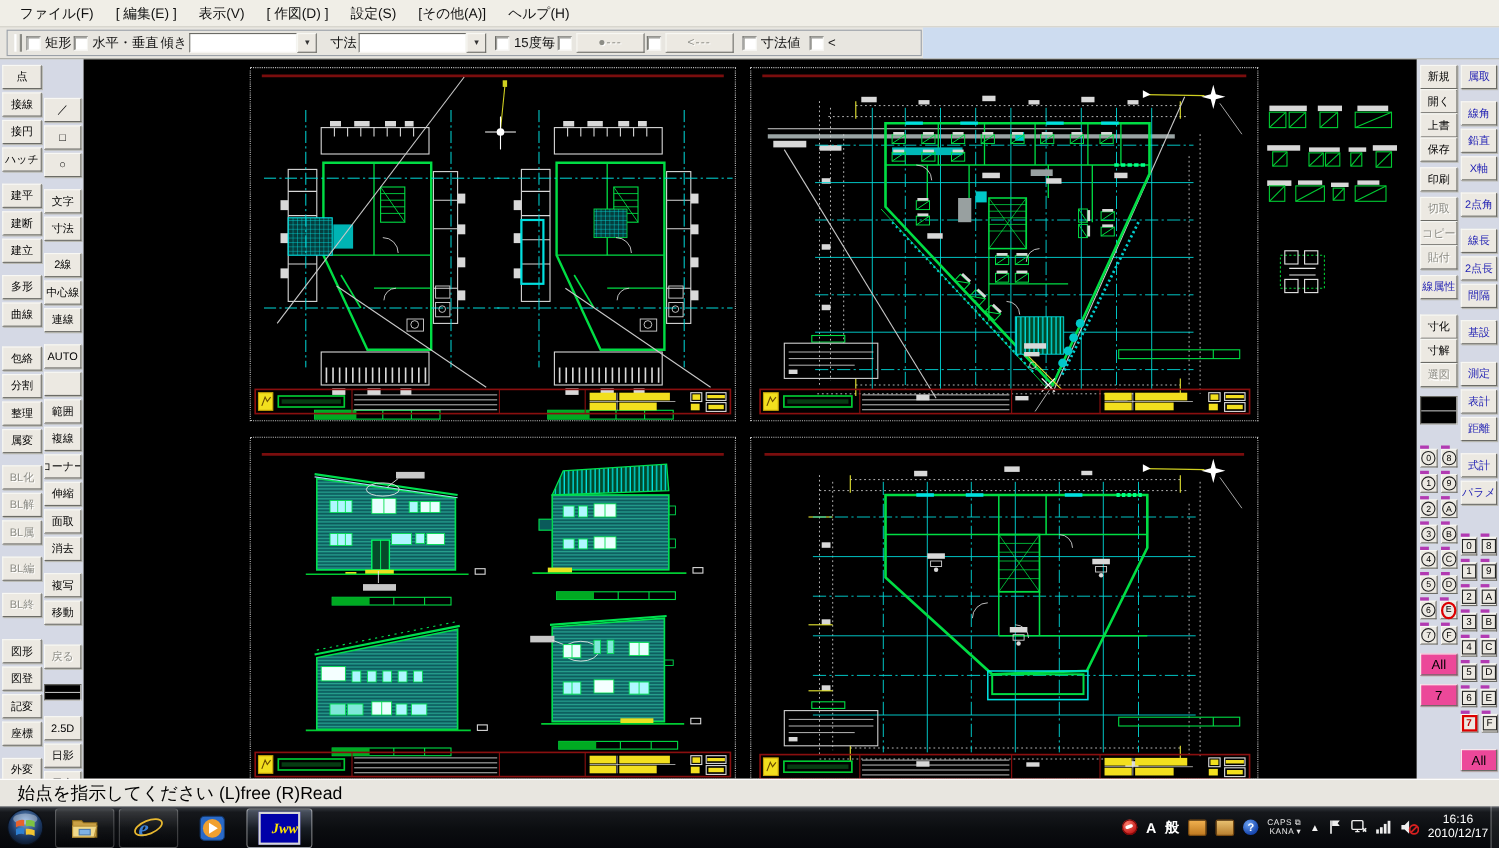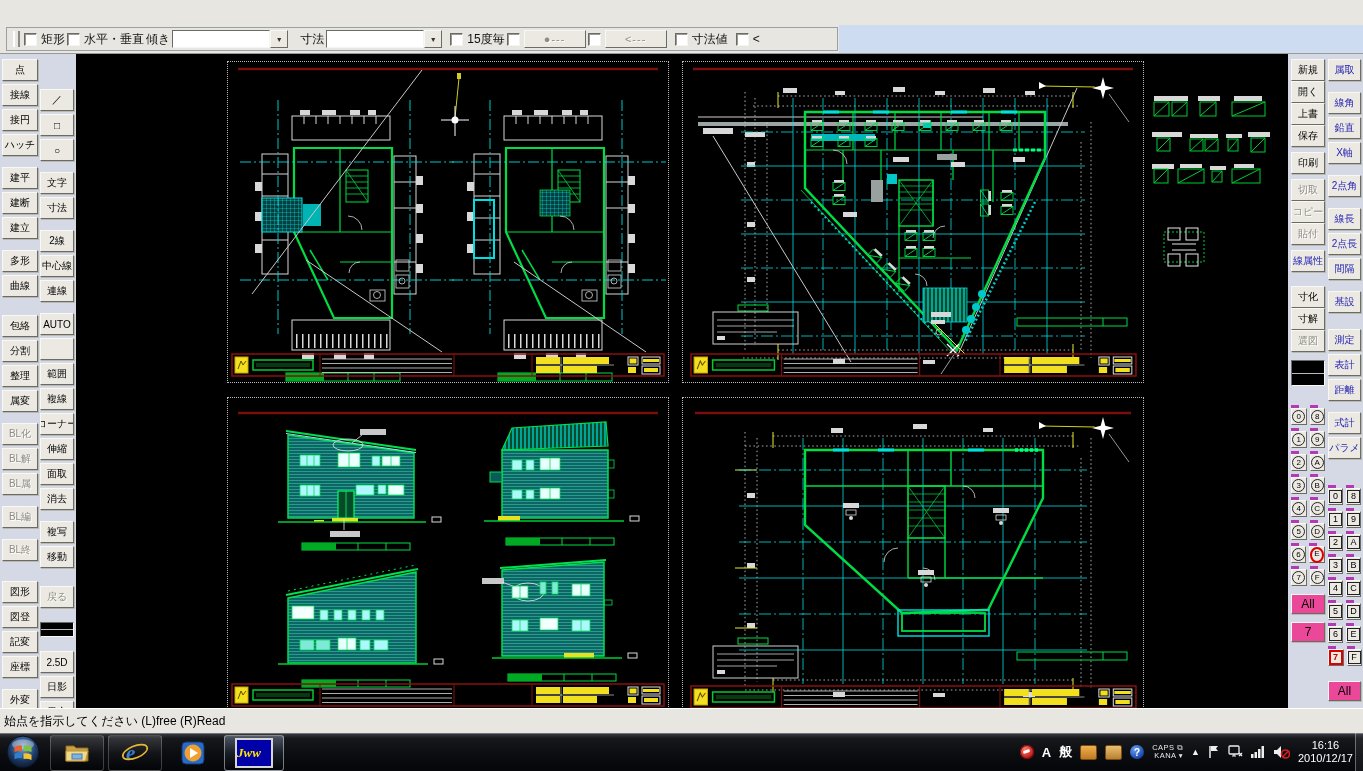--- a/index.html
+++ b/index.html
@@ -59,52 +59,61 @@
 .sq.sel{border:2px solid #dd0000;color:#bb0000;font-weight:bold;}
 .gbtn{height:18px;margin-top:5px;background:#ec4899;border:1px solid;border-color:#f8f8f4 #6b6b66 #6b6b66 #f8f8f4;
   box-shadow:1px 1px 0 #b9b9b2;font-size:12px;display:flex;align-items:center;justify-content:center;}
 .sr2 .gbtn.first{margin-top:12px;}
 
 .canvas{position:absolute;left:76px;top:54px;width:1212px;height:654px;background:#000;overflow:hidden;}
 .sheet{position:absolute;border:1px dotted #b9b9b9;}
 
 .statusbar{position:absolute;left:0;top:708px;width:100%;height:25px;background:#e8e6e0;
   border-top:1px solid #fff;display:flex;align-items:center;box-sizing:border-box;padding:0 4px;}
-.smsg{font-size:12px;color:#000;margin-left:0;white-space:nowrap;}
+.smsg{font-size:16px;color:#000;margin-left:12px;white-space:nowrap;}
 .sfields{margin-left:auto;display:flex;gap:2px;}
 .sfield{background:#e8e6e0;border:1px solid;border-color:#fbfbf8 #75756e #75756e #fbfbf8;
   font-size:12px;color:#000;padding:2px 9px;white-space:nowrap;}
 
 .taskbar{position:absolute;left:0;top:733px;width:100%;height:38px;
   background:linear-gradient(#3a3f46 0%,#16181c 14%,#0b0d10 55%,#05060a 100%);display:flex;align-items:center;}
 .taskbar::before{content:"";position:absolute;top:0;left:0;width:100%;height:1px;background:rgba(255,255,255,.28);}
 .orb{position:absolute;left:5px;top:1px;width:36px;height:36px;}
 .slot{position:absolute;top:2px;width:52px;height:34px;display:flex;align-items:center;justify-content:center;
   border:1px solid rgba(255,255,255,.22);border-radius:3px;background:linear-gradient(rgba(255,255,255,.14),rgba(255,255,255,.03) 50%,rgba(0,0,0,.25));}
 .slot.noframe{border-color:transparent;background:none;}
 .slot.active{background:linear-gradient(rgba(200,220,255,.30),rgba(120,150,190,.12) 50%,rgba(0,0,0,.2));border-color:rgba(255,255,255,.45);}
-.jwwicon{width:34px;height:26px;background:#0000a8;border:2px solid #d6d6d6;display:flex;align-items:center;justify-content:flex-start;}
+.jwwicon{width:34px;height:26px;background:#0000a8;border:2px solid #d6d6d6;display:flex;align-items:center;justify-content:flex-end;}
 .jwwtxt{color:#ffe400;font-style:italic;font-weight:bold;font-size:13px;font-family:"Liberation Serif","DejaVu Serif",serif;}
 .tray{position:absolute;right:10px;top:0;height:38px;display:flex;align-items:center;gap:8px;}
 .tico{color:#f2f2f2;font-size:12px;display:flex;align-items:center;justify-content:center;}
 .imetxt{color:#fff;font-size:13px;font-weight:bold;}
 .capskana{display:flex;flex-direction:column;line-height:8px;color:#e8e8e8;font-size:7.5px;letter-spacing:.5px;align-items:flex-end;}
 .clock{color:#fff;font-size:11px;text-align:center;line-height:13px;}
 .sliver{position:absolute;right:0;top:0;width:7px;height:38px;border-left:1px solid rgba(255,255,255,.35);background:rgba(255,255,255,.06);}
 .orangeicon{width:15px;height:13px;border-radius:2px;background:linear-gradient(#f0b050,#c07a20);border:1px solid #7a4a10;}
 .redicon{width:14px;height:14px;border-radius:50%;background:radial-gradient(circle at 35% 30%,#ff7a6a,#c01818 70%);box-shadow:inset 0 0 0 1px #7a0808;}
 .redicon div{width:7px;height:3px;background:#fff;border-radius:2px;margin:5px auto 0;transform:rotate(-20deg);}
 .helpicon{width:14px;height:14px;border-radius:50%;background:radial-gradient(circle at 35% 30%,#6aa0f0,#1848b0 70%);
   color:#fff;font-size:10px;font-weight:bold;display:flex;align-items:center;justify-content:center;}
 </style>
 </head>
 <body>
 
 <div class="screen">
 
+  <div class="menubar">
+      <div class="mitem">ファイル(F)</div>
+      <div class="mitem">[ 編集(E) ]</div>
+      <div class="mitem">表示(V)</div>
+      <div class="mitem">[ 作図(D) ]</div>
+      <div class="mitem">設定(S)</div>
+      <div class="mitem">[その他(A)]</div>
+      <div class="mitem">ヘルプ(H)</div>
+    </div>
 
   <div class="toolstrip">
     <div class="tb-right"></div>
     <div class="tb-panel">
       <div class="gripper"></div>
       <span class="cb">
           <span class="cbbox"></span>
           <span>矩形</span>
         </span>
       <span class="cb">

